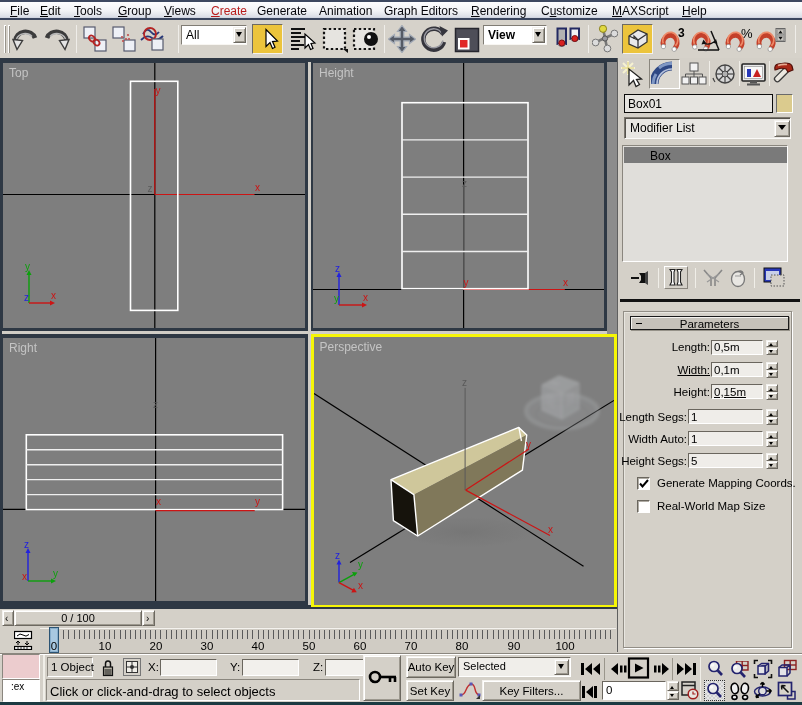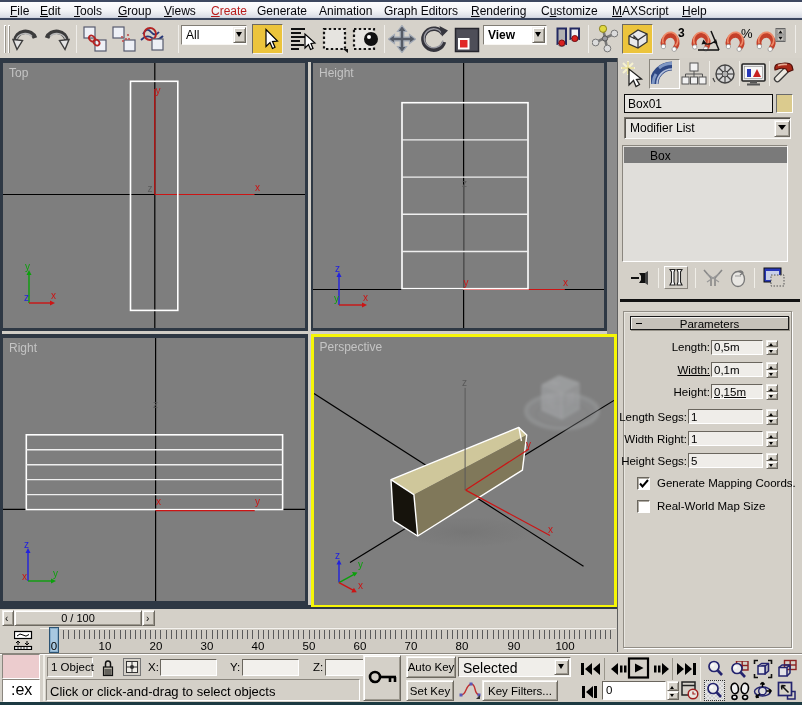--- a/index.html
+++ b/index.html
@@ -437,21 +437,21 @@
 <div class="abs raised" style="left:766px;top:392.0px;width:11.5px;height:7.5px;"></div>
 <div class="abs" style="left:769px;top:385.5px;width:0;height:0;border:2.6px solid transparent;border-bottom:3.5px solid #000;"></div>
 <div class="abs" style="left:769px;top:394.5px;width:0;height:0;border:2.6px solid transparent;border-top:3.5px solid #000;"></div>
 <div class="abs" style="left:600px;top:410.5px;width:87px;text-align:right;font-size:11.5px;">Length Segs:</div>
 <div class="abs" style="left:688px;top:409.0px;width:75px;height:15px;background:#efede9;border:1px solid;border-color:#6a665e #fff #fff #6a665e;"></div>
 <div class="abs" style="left:691px;top:410.5px;font-size:11.5px;">1</div>
 <div class="abs raised" style="left:766px;top:409.0px;width:11.5px;height:7.5px;"></div>
 <div class="abs raised" style="left:766px;top:417.0px;width:11.5px;height:7.5px;"></div>
 <div class="abs" style="left:769px;top:410.5px;width:0;height:0;border:2.6px solid transparent;border-bottom:3.5px solid #000;"></div>
 <div class="abs" style="left:769px;top:419.5px;width:0;height:0;border:2.6px solid transparent;border-top:3.5px solid #000;"></div>
-<div class="abs" style="left:600px;top:432.5px;width:87px;text-align:right;font-size:11.5px;">Width Right:</div>
+<div class="abs" style="left:600px;top:432.5px;width:87px;text-align:right;font-size:11.5px;">Width Auto:</div>
 <div class="abs" style="left:688px;top:431.0px;width:75px;height:15px;background:#efede9;border:1px solid;border-color:#6a665e #fff #fff #6a665e;"></div>
 <div class="abs" style="left:691px;top:432.5px;font-size:11.5px;">1</div>
 <div class="abs raised" style="left:766px;top:431.0px;width:11.5px;height:7.5px;"></div>
 <div class="abs raised" style="left:766px;top:439.0px;width:11.5px;height:7.5px;"></div>
 <div class="abs" style="left:769px;top:432.5px;width:0;height:0;border:2.6px solid transparent;border-bottom:3.5px solid #000;"></div>
 <div class="abs" style="left:769px;top:441.5px;width:0;height:0;border:2.6px solid transparent;border-top:3.5px solid #000;"></div>
 <div class="abs" style="left:600px;top:454.5px;width:87px;text-align:right;font-size:11.5px;">Height Segs:</div>
 <div class="abs" style="left:688px;top:453.0px;width:75px;height:15px;background:#efede9;border:1px solid;border-color:#6a665e #fff #fff #6a665e;"></div>
 <div class="abs" style="left:691px;top:454.5px;font-size:11.5px;">5</div>
 <div class="abs raised" style="left:766px;top:453.0px;width:11.5px;height:7.5px;"></div>
@@ -602,21 +602,21 @@
     <text x="360" y="22.5" font-size="11.5" fill="#000" text-anchor="middle">60</text>
     <text x="411" y="22.5" font-size="11.5" fill="#000" text-anchor="middle">70</text>
     <text x="462" y="22.5" font-size="11.5" fill="#000" text-anchor="middle">80</text>
     <text x="514" y="22.5" font-size="11.5" fill="#000" text-anchor="middle">90</text>
     <text x="565" y="22.5" font-size="11.5" fill="#000" text-anchor="middle">100</text>
 </svg>
 <div class="abs" style="left:0;top:653px;width:802px;height:52px;background:#d4d0c8;border-top:1px solid #8a867e;box-shadow:inset 0 1px 0 #fff;"></div>
 <div class="abs" style="left:0;top:702px;width:802px;height:3px;background:#1c3a42;"></div>
 <div class="abs" style="left:2px;top:654px;width:38px;height:25px;background:#ecccce;border:1px solid;border-color:#8a867e #fff #fff #8a867e;"></div>
 <div class="abs" style="left:2px;top:679px;width:38px;height:23px;background:#fff;border:1px solid;border-color:#8a867e #fff #fff #8a867e;"></div>
-<div class="abs" style="left:11px;top:681px;font-size:16px;">:ex</div>
+<div class="abs" style="left:11px;top:681px;font-size:10px;">:ex</div>
 <div class="abs" style="left:43px;top:655px;width:2px;height:46px;background:#928e86;border-right:2px solid #f0eee8;"></div>
 <div class="abs" style="left:47px;top:657px;width:46px;height:20px;border:1px solid;border-color:#8a867e #fff #fff #8a867e;"></div>
 <div class="abs" style="left:51px;top:661px;font-size:11.5px;">1 Object</div>
 <svg class="abs" style="left:101px;top:659px" width="14" height="18" viewBox="0 0 14 18">
 <rect x="2.5" y="8" width="9" height="8.5" fill="#b8b4a8" stroke="#111" stroke-width="1.2"></rect>
 <path d="M3.5 11 L10.5 11 M3.5 13 L10.5 13 M3.5 15 L10.5 15" stroke="#111" stroke-width="1.1"></path>
 <path d="M4.5 8 L4.5 4.5 A 2.5 2.6 0 0 1 9.5 4.5 L9.5 8" fill="none" stroke="#111" stroke-width="1.5"></path>
 </svg>
 <div class="abs" style="left:123px;top:658px;width:18px;height:18px;border:1px solid #777;background:#d4d0c8;"></div>
 <svg class="abs" style="left:126px;top:661px" width="12" height="12" viewBox="0 0 12 12">
@@ -636,33 +636,33 @@
 <circle cx="7" cy="9" r="5" fill="none" stroke="#000" stroke-width="2.6"></circle>
 <line x1="12" y1="9" x2="28" y2="9" stroke="#000" stroke-width="2.6"></line>
 <line x1="22" y1="9" x2="22" y2="14" stroke="#000" stroke-width="2.6"></line>
 <line x1="27" y1="9" x2="27" y2="14" stroke="#000" stroke-width="2.6"></line>
 </svg>
 <div class="abs" style="left:46px;top:679px;width:314px;height:22px;border:1px solid;border-color:#8a867e #fff #fff #8a867e;"></div>
 <div class="abs" style="left:50px;top:684px;font-size:13px;">Click or click-and-drag to select objects</div>
 <div class="abs raised" style="left:406px;top:656px;width:50px;height:22px;text-align:center;font-size:11.5px;line-height:21px;">Auto Key</div>
 <div class="abs raised" style="left:406px;top:680px;width:48px;height:21px;text-align:center;font-size:11.5px;line-height:20px;">Set Key</div>
 <div class="abs" style="left:458px;top:657px;width:113px;height:20px;background:#f0eeea;border:1px solid;border-color:#6a665e #fff #fff #6a665e;"></div>
-<div class="abs" style="left:463px;top:660px;font-size:14px;">Selected</div>
+<div class="abs" style="left:463px;top:660px;font-size:11px;">Selected</div>
 <div class="abs raised" style="left:554px;top:659px;width:15px;height:16px;"></div>
 <div class="abs" style="left:558px;top:664px;width:0;height:0;border:3.5px solid transparent;border-top:5px solid #000;"></div>
 <svg class="abs" style="left:458px;top:681px" width="24" height="20" viewBox="0 0 24 20">
 <path d="M3 14 Q6 14 8 9 T13 3 Q16 3 17 8 T21 14" fill="none" stroke="#c03030" stroke-width="1.4"></path>
 <g fill="#5858b8">
       <rect x="1.5" y="12.5" width="3" height="3"></rect>
       <rect x="11.5" y="1.5" width="3" height="3"></rect>
       <rect x="19.5" y="12.5" width="3" height="3"></rect>
     </g>
 <path d="M18 18 L22 18 L22 14 Z" fill="#333"></path>
 </svg>
-<div class="abs raised" style="left:482px;top:680px;width:76px;height:21px;text-align:center;font-size:11.5px;line-height:20px;">Key Filters...</div>
+<div class="abs raised" style="left:482px;top:680px;width:99px;height:21px;text-align:center;font-size:11.5px;line-height:20px;">Key Filters...</div>
 <svg class="abs" style="left:578px;top:656px" width="222" height="46" viewBox="0 0 222 46">
 <g fill="#000">
 <path d="M3 7 L6 7 L6 19 L3 19 Z M14 7 L14 19 L7 13 Z M22 7 L22 19 L15 13 Z"></path>
 <path d="M40 7 L33 13 L40 19 Z M42 9.5 L44.5 9.5 L44.5 16.5 L42 16.5 Z M46 9.5 L48.5 9.5 L48.5 16.5 L46 16.5 Z"></path>
 </g>
 <rect x="51" y="2.5" width="19" height="19" fill="none" stroke="#000" stroke-width="2.2"></rect>
 <path d="M57 7.5 L65.5 12 L57 16.5 Z" fill="#000"></path>
 <g fill="#000">
 <path d="M76 9.5 L78.5 9.5 L78.5 16.5 L76 16.5 Z M80 9.5 L82.5 9.5 L82.5 16.5 L80 16.5 Z M84 7 L91 13 L84 19 Z"></path>
 <path d="M99 7 L106 13 L99 19 Z M107 7 L114 13 L107 19 Z M115 7 L118 7 L118 19 L115 19 Z"></path>

